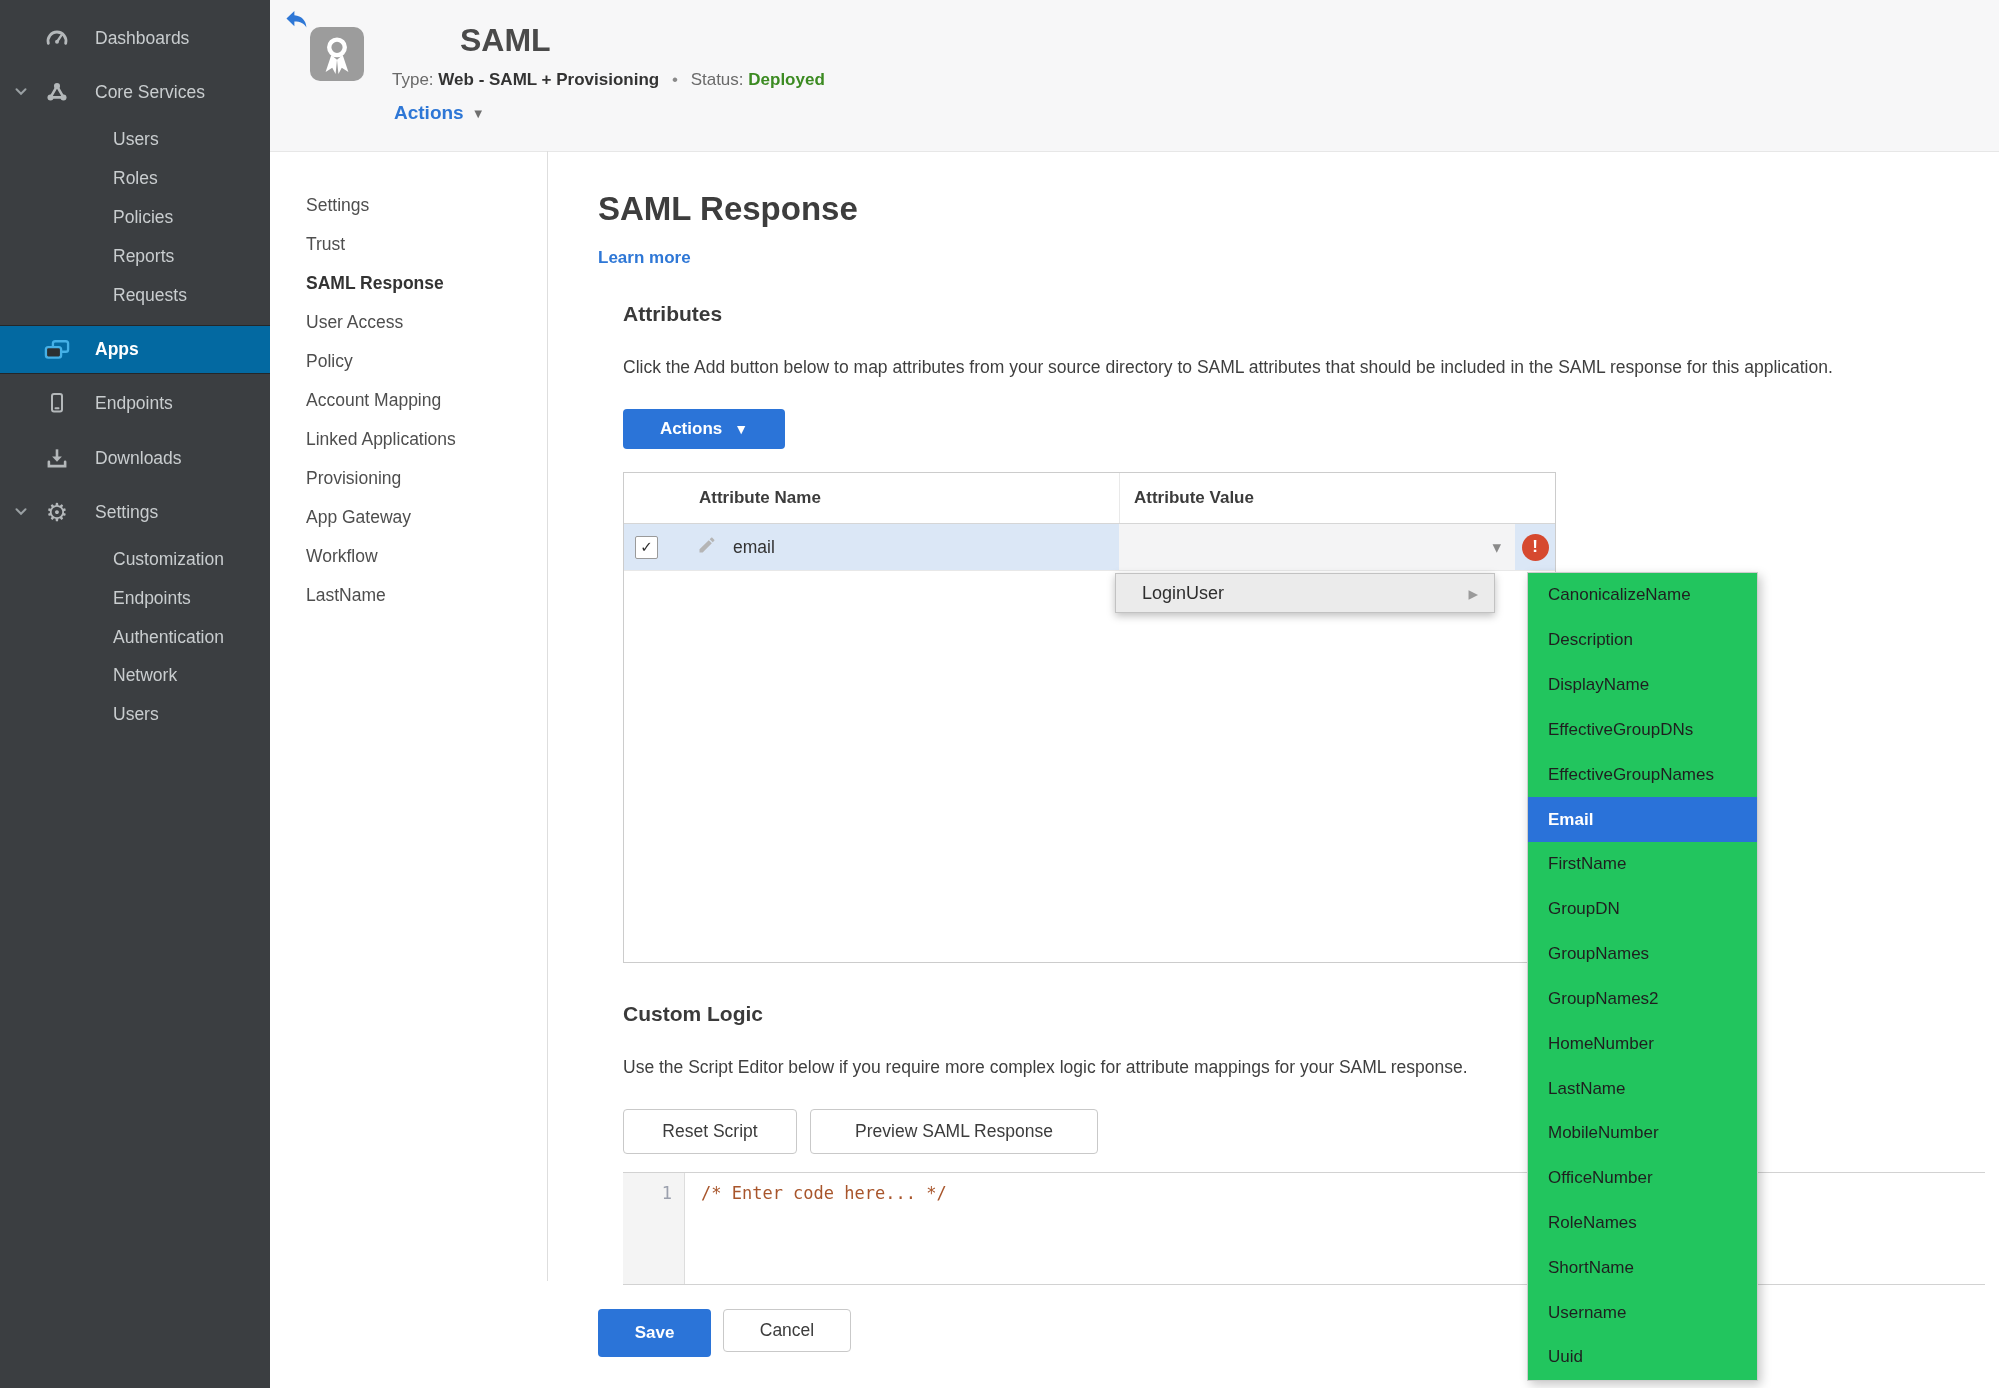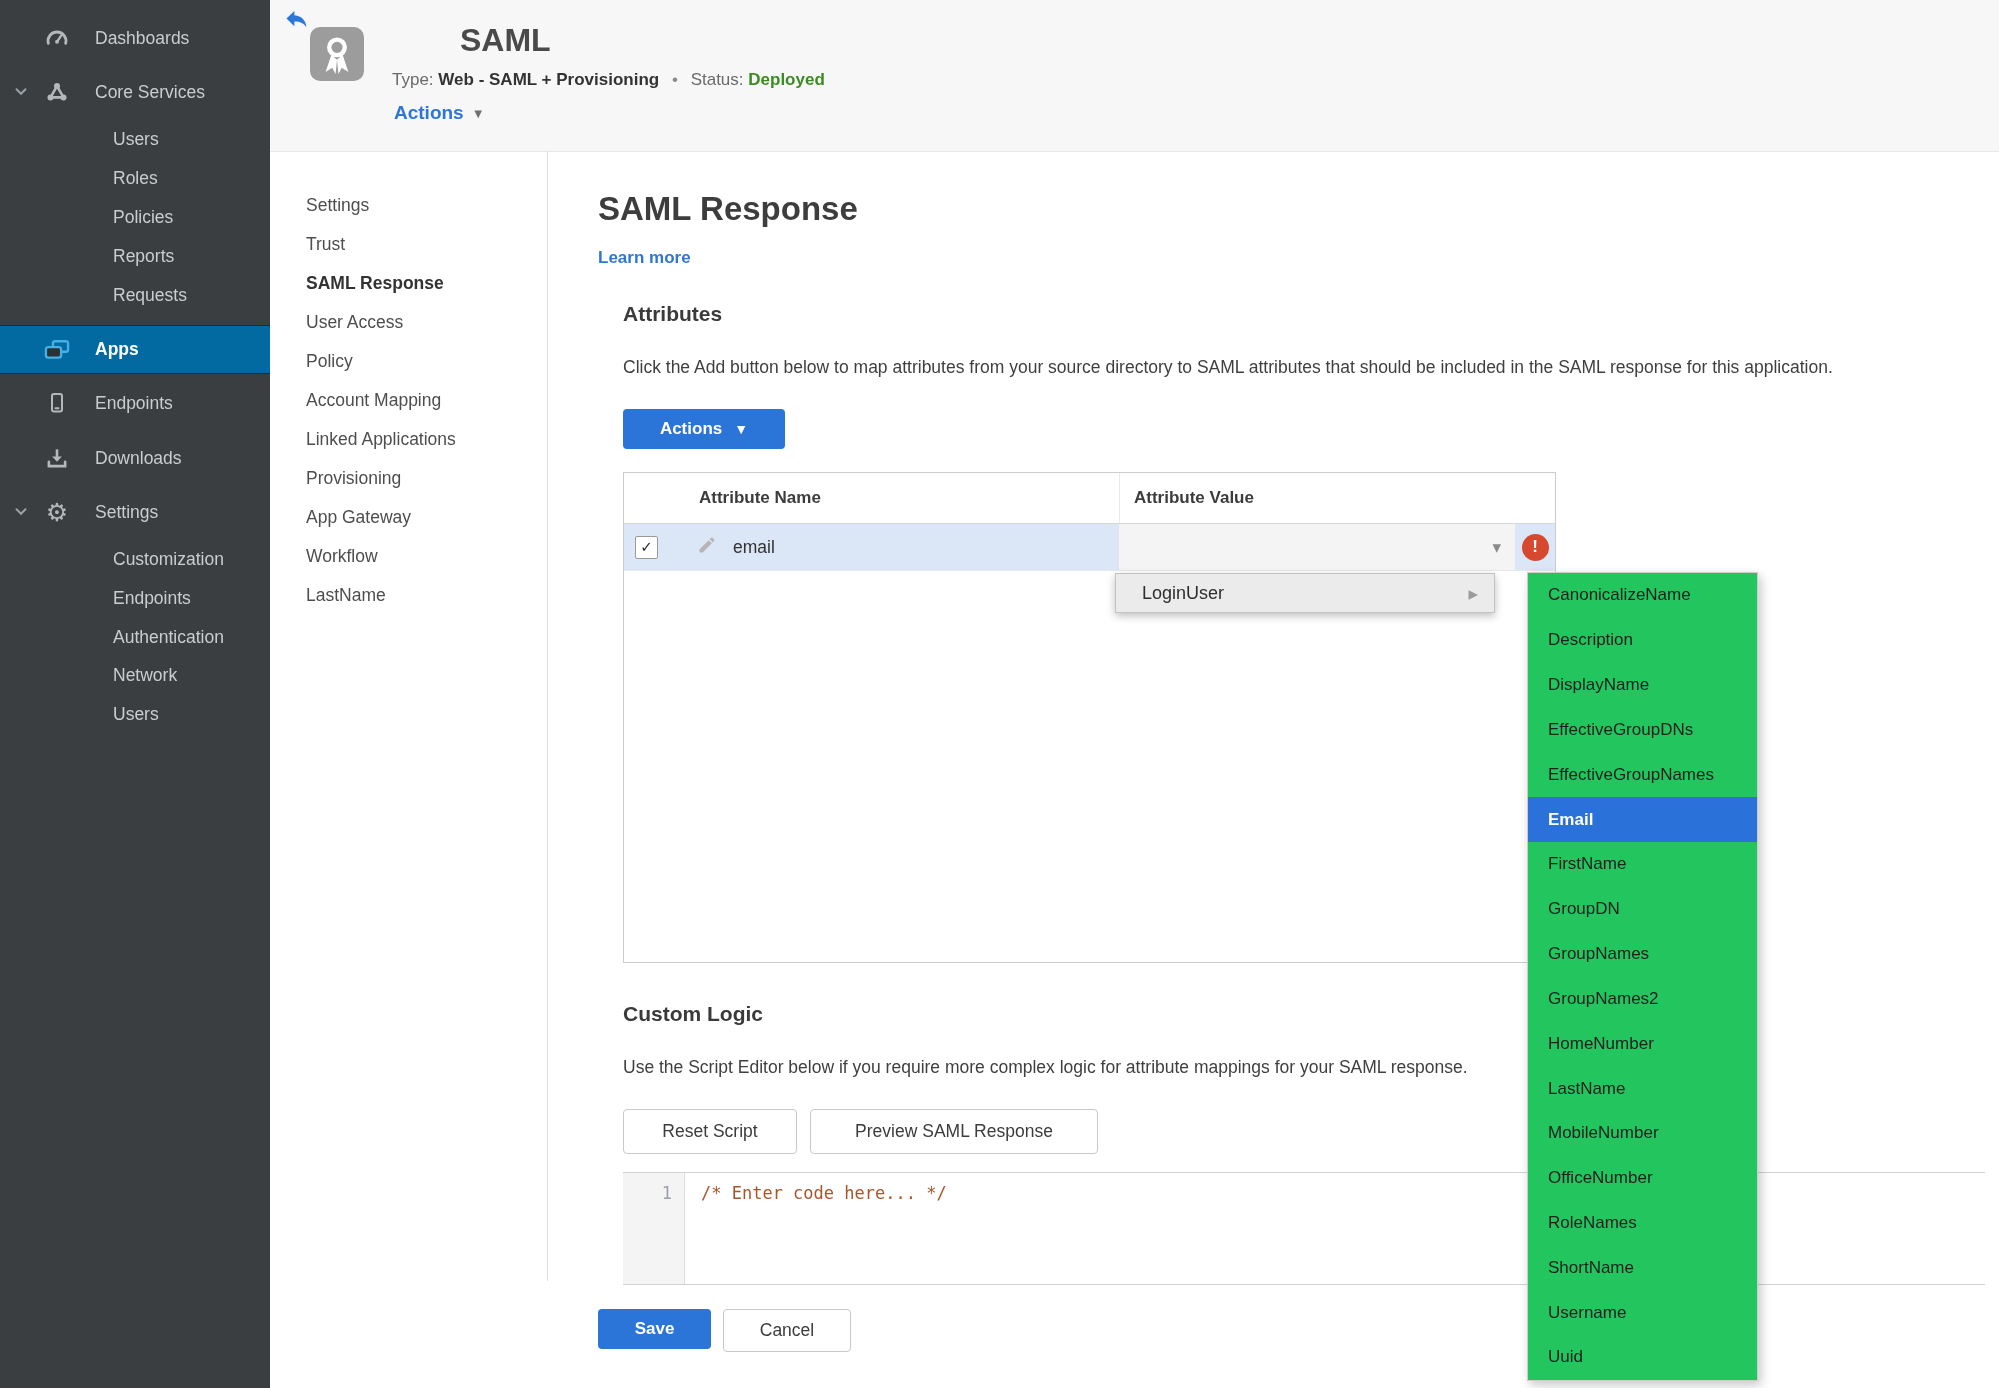--- a/index.html
+++ b/index.html
@@ -323,18 +323,18 @@
   <span>Preview SAML Response</span>
 </button>
 
 <div class="abs editor">
   <div class="gutter">
     <span class="lineno">1</span>
   </div>
   <div class="code">/* Enter code here... */</div>
 </div>
 
-<button class="abs btn-primary" style="left:598px;top:1309px;width:113px;height:40px">
+<button class="abs btn-primary" style="left:598px;top:1309px;width:113px;height:48px">
   <span>Save</span>
 </button>
 <button class="abs btn-secondary" style="left:723px;top:1309px;width:128px;height:43px">
   <span>Cancel</span>
 </button>
 
 </body></html>

